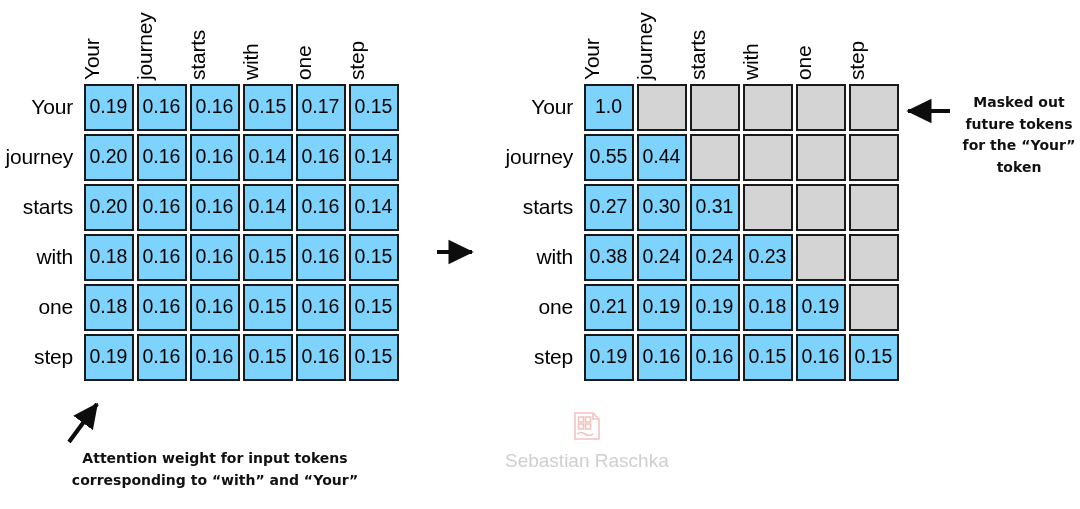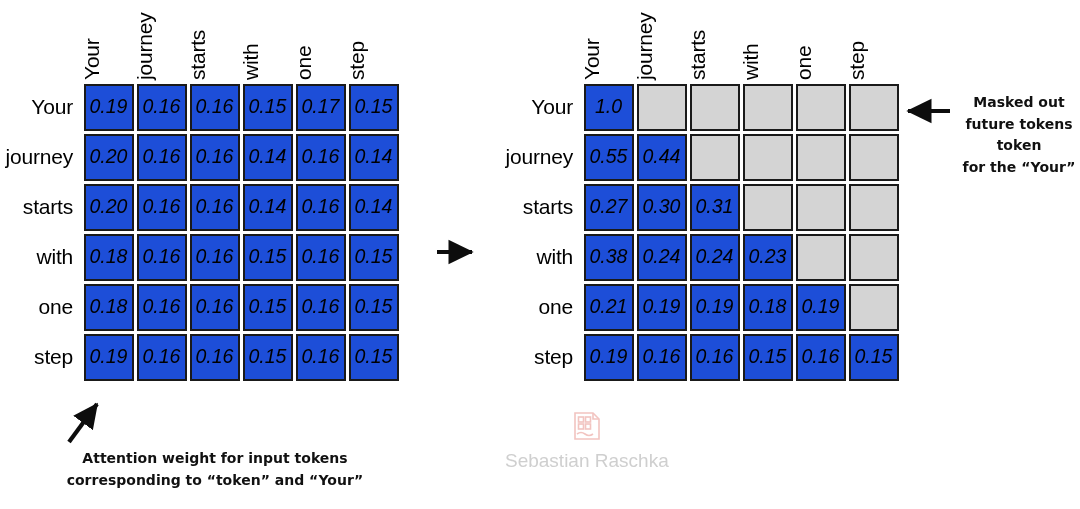--- a/index.html
+++ b/index.html
@@ -54,21 +54,21 @@
     margin: 1.5px;
     border: 2.5px solid #1a1a1a;
     display: flex;
     align-items: center;
     justify-content: center;
     font-size: 19.5px;
     line-height: 1;
     font-family: "Liberation Sans", sans-serif;
     color: #000;
   }
-  .cell.active { background: #1d4ed8; font-style: italic; }
+  .cell.active { background: #7dd3fc; }
   .cell.masked { background: #D4D4D4; }
 
   .row-labels {
     position: absolute;
     display: grid;
     grid-template-rows: repeat(6, 50px);
     text-align: right;
   }
   .row-label {
     display: flex;
@@ -293,28 +293,28 @@
     <line x1="69" y1="442" x2="97" y2="404" stroke="#0d0d0d" stroke-width="4.2" marker-end="url(#ah)"></line>
   </g>
 
   <g>
     <line x1="950" y1="111" x2="908" y2="111" stroke="#0d0d0d" stroke-width="4.2" marker-end="url(#ah)"></line>
   </g>
 </svg>
 
 <div class="anno anno-caption-left">
   <div>Attention weight for input tokens</div>
-  <div>corresponding to “token” and “Your”</div>
+  <div>corresponding to “with” and “Your”</div>
 </div>
 
 <div class="anno anno-right">
   <div>Masked out</div>
   <div>future tokens</div>
+  <div>for the “Your”</div>
   <div>token</div>
-  <div>for the “Your”</div>
 </div>
 
 <div class="watermark">
   <div class="watermark-logo">
     <svg width="30" height="32" viewBox="0 0 30 32">
       <g stroke="#f2c4c0" fill="none" stroke-width="1.6">
         <path d="M3 3 h18 l6 6 v20 h-24 z"></path>
         <path d="M21 3 v6 h6"></path>
         <rect x="6.5" y="7" width="5" height="5"></rect>
         <rect x="13.5" y="7" width="5" height="5"></rect>

